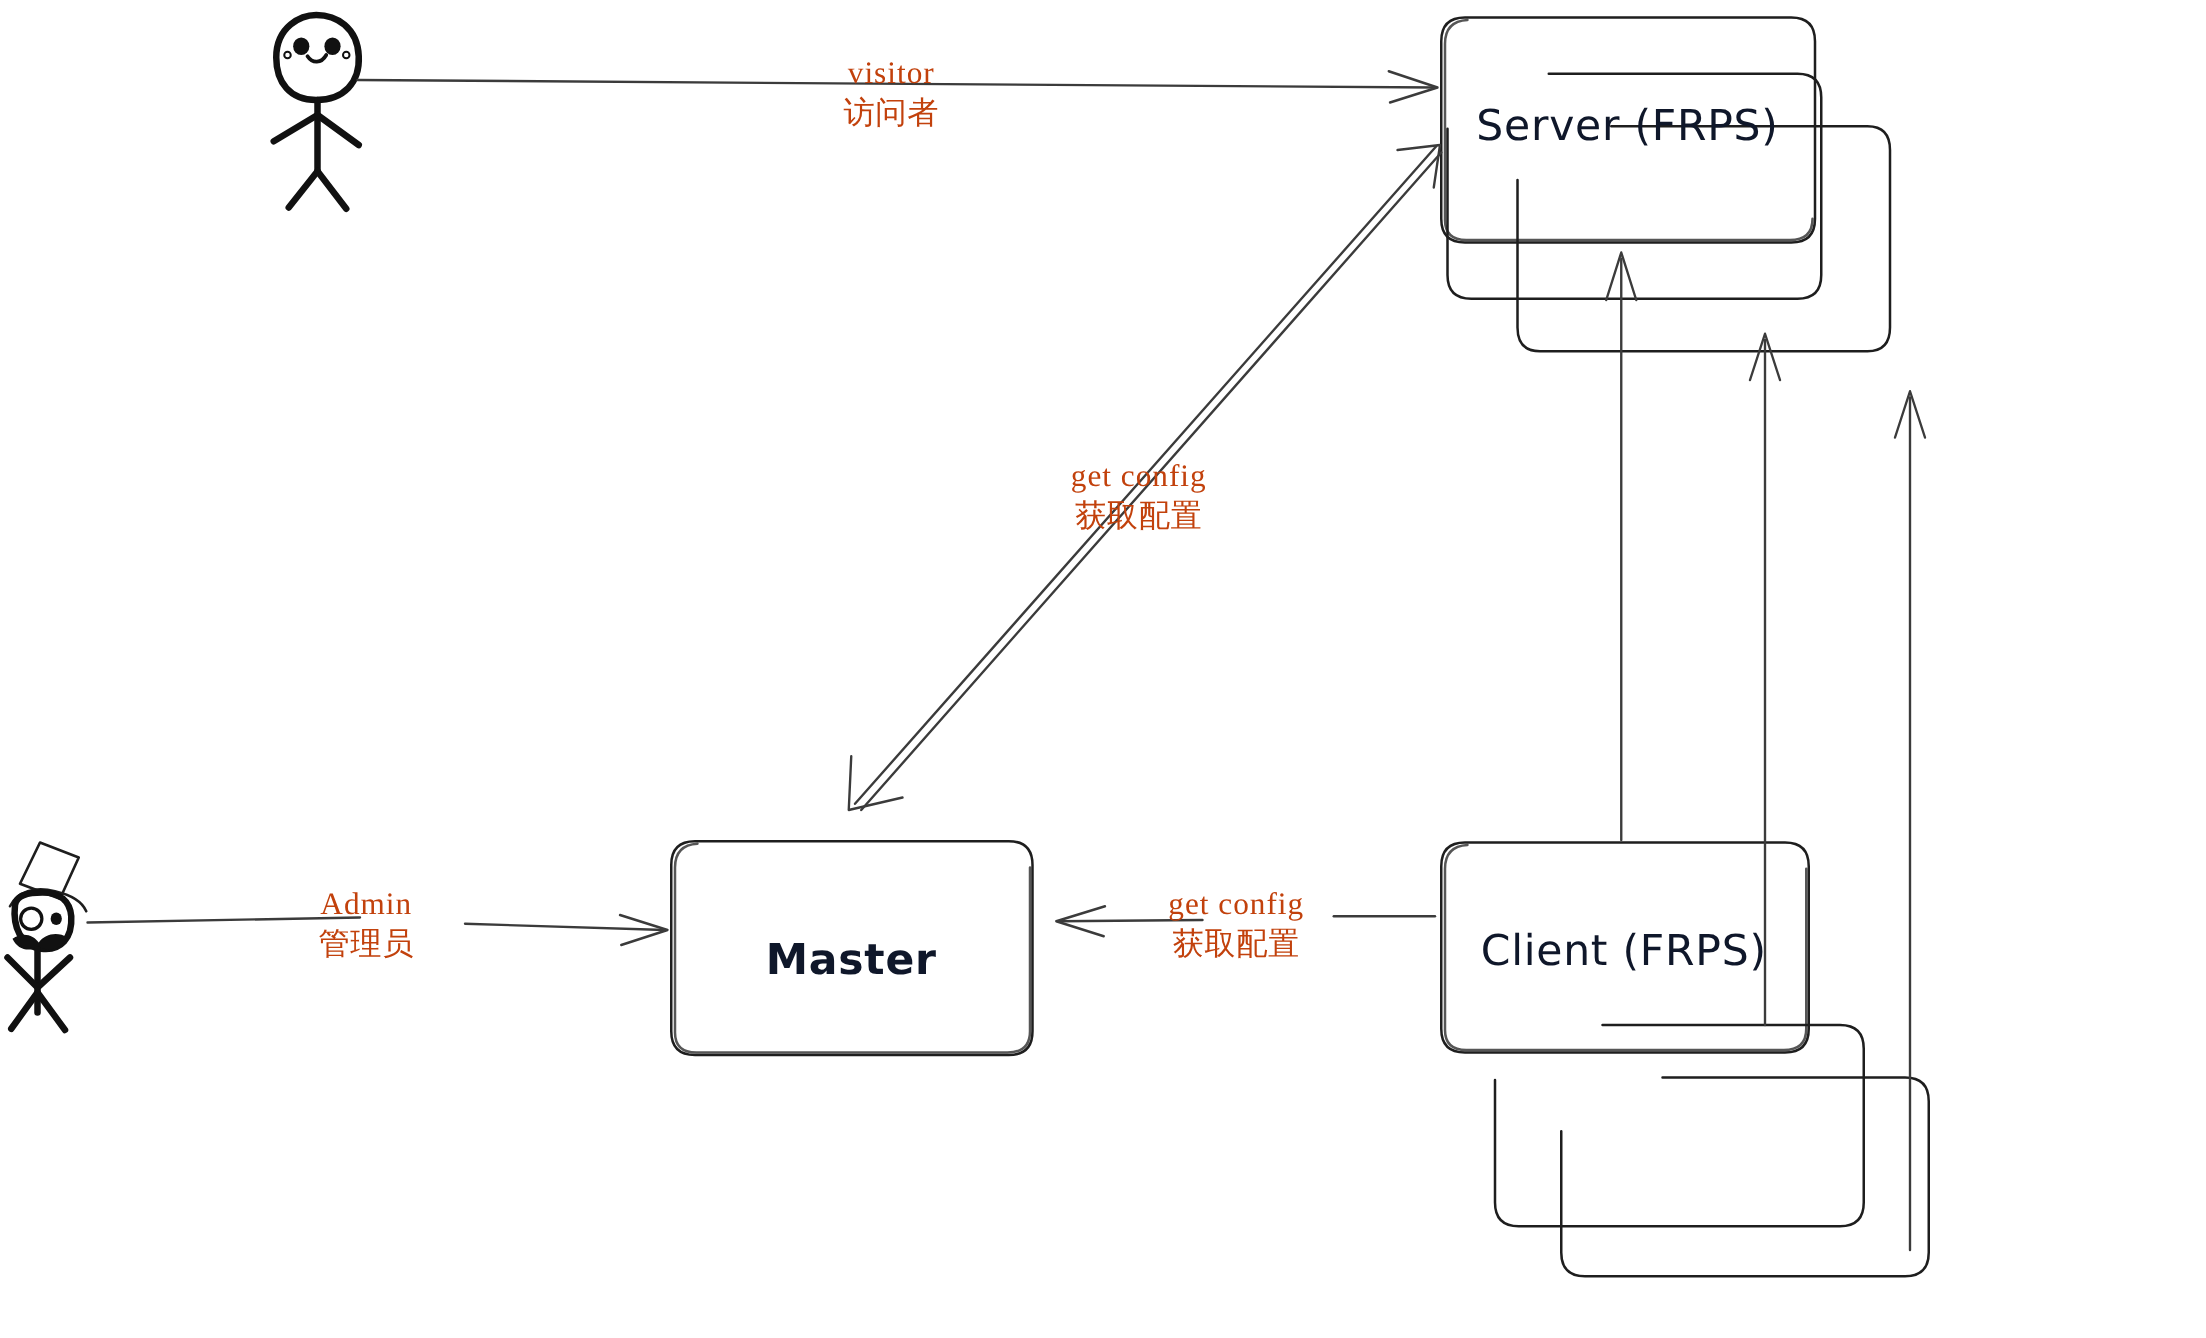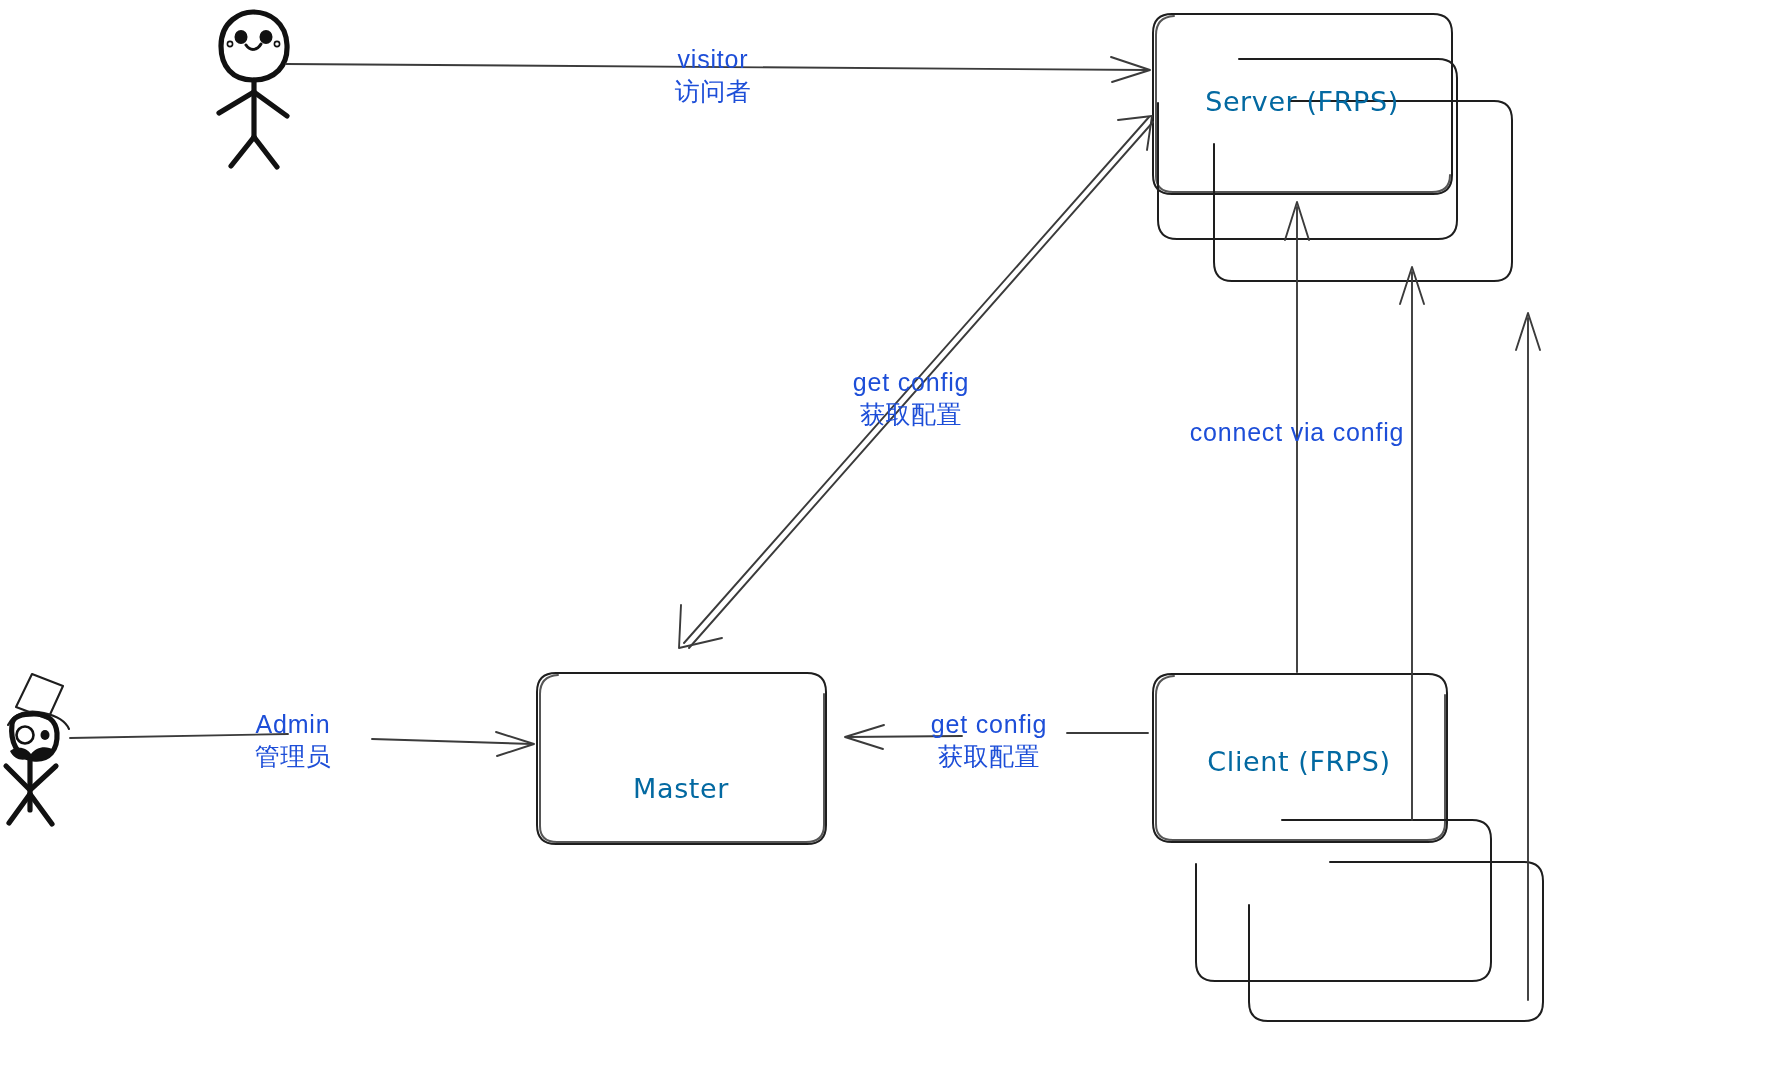--- a/index.html
+++ b/index.html
@@ -19,33 +19,33 @@
   #diagram-svg {
     position: absolute;
     top: 0;
     left: 0;
     width: 1765px;
     height: 1070px;
   }
   .node-label {
     position: absolute;
     font-family: "DejaVu Sans", sans-serif;
-    font-size: 27px;
-    color: #0369a1;
+    font-size: 34px;
+    color: #0f172a;
     letter-spacing: 0.6px;
     white-space: nowrap;
     transform: translate(-50%, -50%);
     text-align: center;
     pointer-events: none;
   }
   .edge-label {
     position: absolute;
-    font-family: Liberation Sans, sans-serif;
+    font-family: Liberation Serif, serif;
     font-size: 25px;
-    color: #1d4ed8;
+    color: #c2410c;
     line-height: 1.28;
     white-space: nowrap;
     text-align: center;
     transform: translate(-50%, -50%);
     pointer-events: none;
   }
   .edge-label .en {
     display: block;
     letter-spacing: 0.8px;
   }
@@ -190,21 +190,21 @@
     </g>
     <g>
       <path class="hand-thin" d="M1528 1000 L1528 318"></path>
       <path class="hand-thin" d="M1516 350 L1528 313 L1540 350"></path>
     </g>
 
   </svg>
 
   <div class="node-label" style="left:1302px; top:101px;">Server (FRPS)</div>
 
-  <div class="node-label" style="left:681px; top:788px;">Master</div>
+  <div class="node-label" style="left:681px; top:768px;font-weight:bold;">Master</div>
 
   <div class="node-label" style="left:1299px; top:761px;">Client (FRPS)</div>
 
   <div class="edge-label" style="left:713px; top:75px;">
     <span class="en">visitor</span>
     <span class="zh">访问者</span>
   </div>
 
   <div class="edge-label" style="left:911px; top:398px;">
     <span class="en">get config</span>
@@ -215,16 +215,15 @@
     <span class="en">Admin</span>
     <span class="zh">管理员</span>
   </div>
 
   <div class="edge-label" style="left:989px; top:740px;">
     <span class="en">get config</span>
     <span class="zh">获取配置</span>
   </div>
 
   <div class="edge-label" style="left:1297px; top:432px;">
-    <span class="en">connect via config</span>
   </div>
 
 </div>
 
 </body></html>

